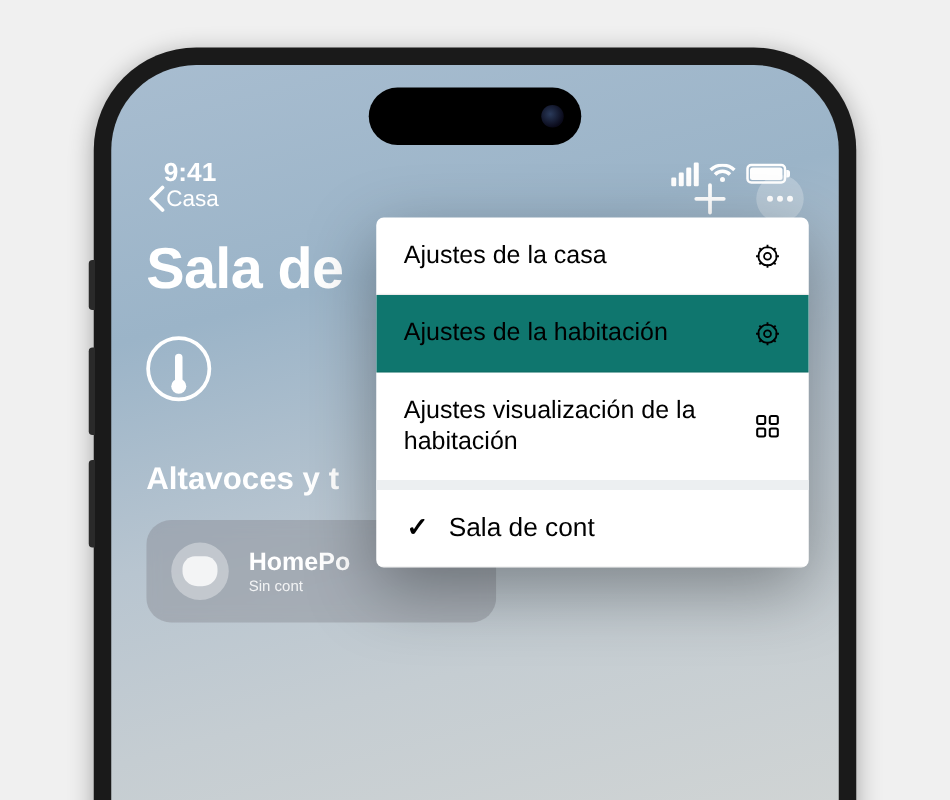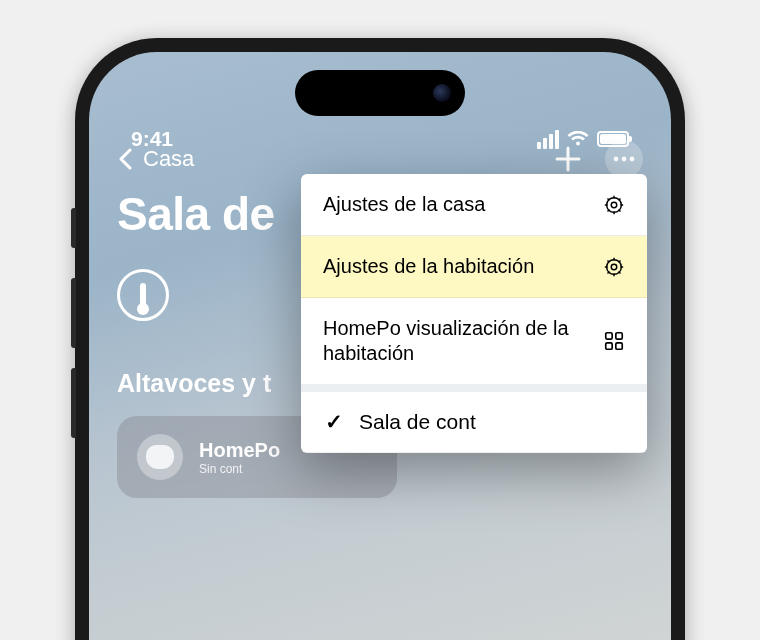--- a/index.html
+++ b/index.html
@@ -91,21 +91,21 @@
     width:3px; height:6px; background:#fff; border-radius:0 2px 2px 0;
   }
   .battery-fill { position:absolute; inset:1px; background:#fff; border-radius:2px; }
 
   .nav-bar {
     position:absolute; top:88px; left:0; right:0;
     display:flex; justify-content:space-between; align-items:center;
     padding: 0 28px;
     z-index: 30;
   }
-  .back-btn { display:flex; align-items:center; gap:10px; font-size:22px; font-weight:400; }
+  .back-btn { display:flex; align-items:center; gap:0; font-size:18px; font-weight:400; }
   .nav-actions { display:flex; gap:22px; align-items:center; }
   .icon-circle {
     width:38px; height:38px; border-radius:50%;
     background: rgba(255,255,255,0.25);
     display:flex; align-items:center; justify-content:center;
   }
 
   .content { position:absolute; top:135px; left:28px; right:28px; }
   .page-title { font-size:46px; font-weight:700; letter-spacing:-0.5px; }
   .temp-row { display:flex; align-items:center; gap:14px; margin-top:28px; }
@@ -161,21 +161,21 @@
     z-index:60;
     color:#000;
   }
   .menu-item {
     display:flex; align-items:center; justify-content:space-between;
     padding:18px 22px;
     font-size:20px;
     border-bottom:1px solid rgba(0,0,0,0.08);
     gap:12px;
   }
-  .menu-item.highlight { background:#fef9c3; }
+  .menu-item.highlight { background:#0f766e; }
   .menu-item-label { line-height:1.25; }
   .menu-section-divider { height:8px; background:#eceff1; }
   .menu-room {
     display:flex; align-items:center; gap:14px;
     padding:18px 22px; font-size:21px;
     border-bottom:1px solid rgba(0,0,0,0.06);
   }
   .check { width:22px; display:inline-block; text-align:center; font-weight:700; }
   .gear-icon svg, .grid-icon svg { display:block; }
 </style>
@@ -286,21 +286,21 @@
                 <line x1="19" y1="12" x2="22" y2="12"></line>
                 <line x1="4.9" y1="4.9" x2="7" y2="7"></line>
                 <line x1="17" y1="17" x2="19.1" y2="19.1"></line>
                 <line x1="4.9" y1="19.1" x2="7" y2="17"></line>
                 <line x1="17" y1="7" x2="19.1" y2="4.9"></line>
               </g>
             </svg>
         </span>
       </div>
       <div class="menu-item" style="border-bottom:none">
-        <span class="menu-item-label">HomePo visualización de la habitación</span>
+        <span class="menu-item-label">Ajustes visualización de la habitación</span>
         <span class="grid-icon">
           <svg width="22" height="22" viewBox="0 0 24 24" fill="none" stroke="#000" stroke-width="1.8">
               <rect x="3" y="3" width="7" height="7" rx="1.5"></rect>
               <rect x="14" y="3" width="7" height="7" rx="1.5"></rect>
               <rect x="3" y="14" width="7" height="7" rx="1.5"></rect>
               <rect x="14" y="14" width="7" height="7" rx="1.5"></rect>
             </svg>
         </span>
       </div>
       <div class="menu-section-divider"></div>

